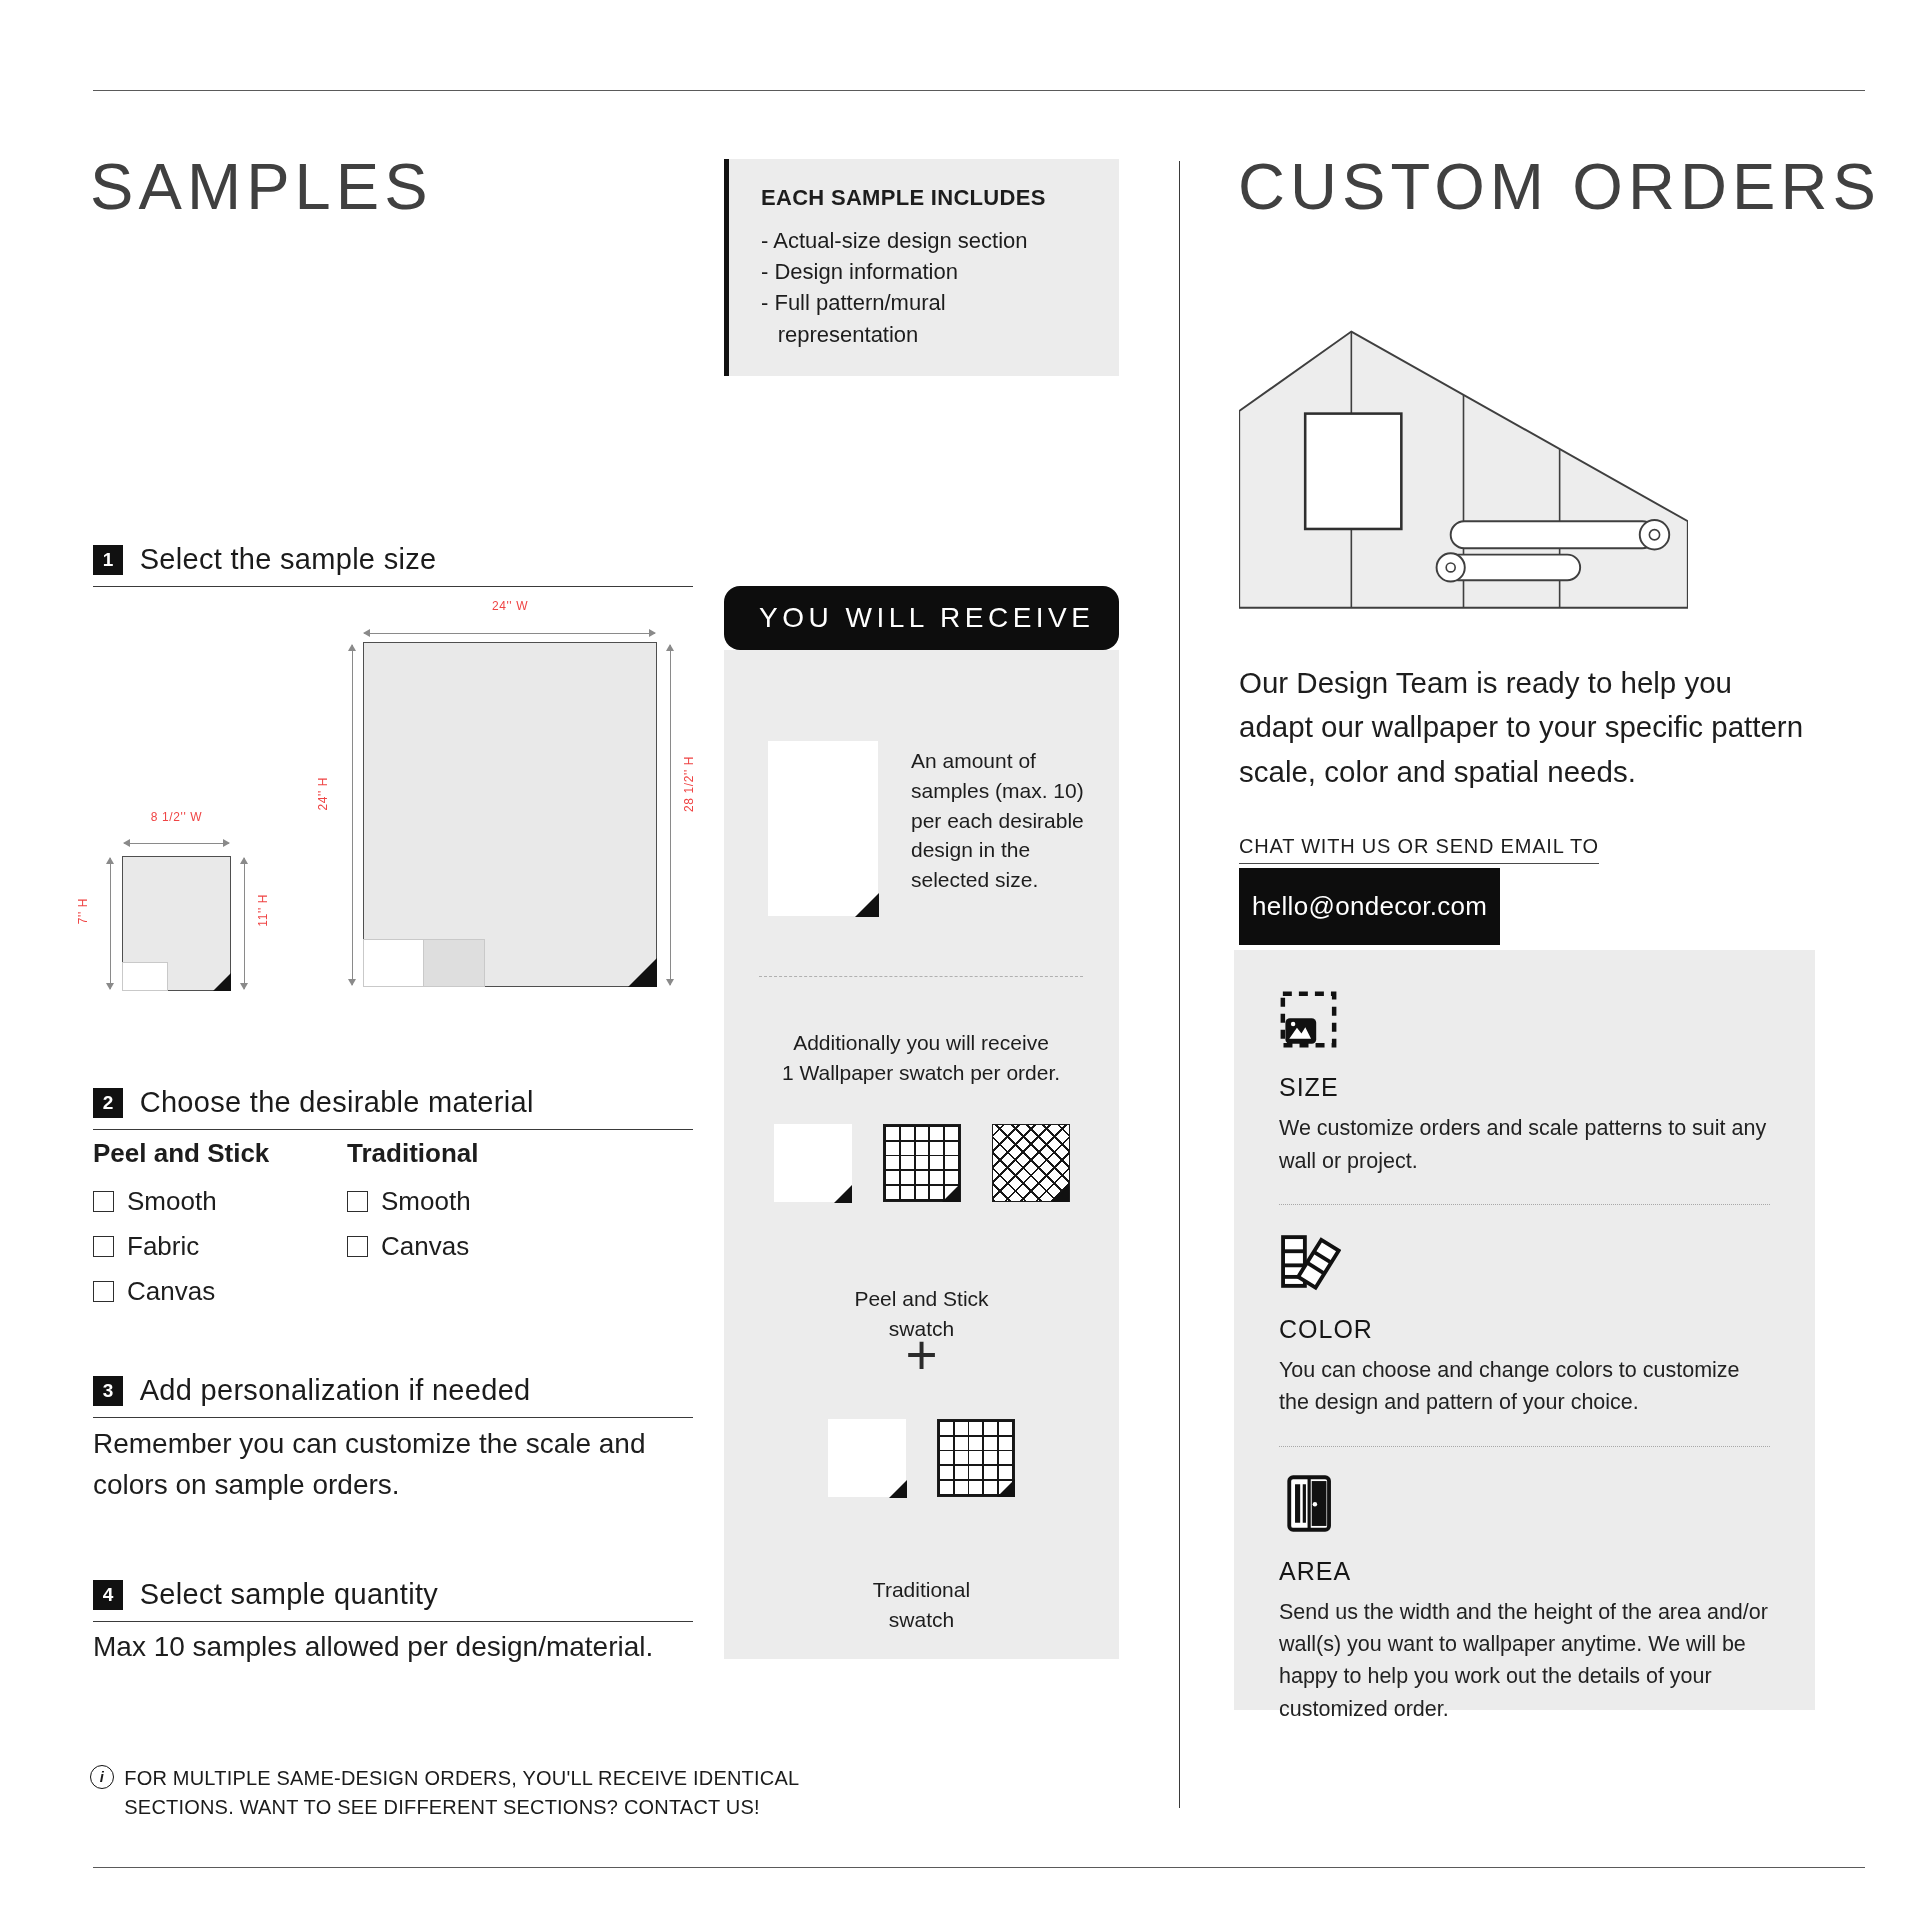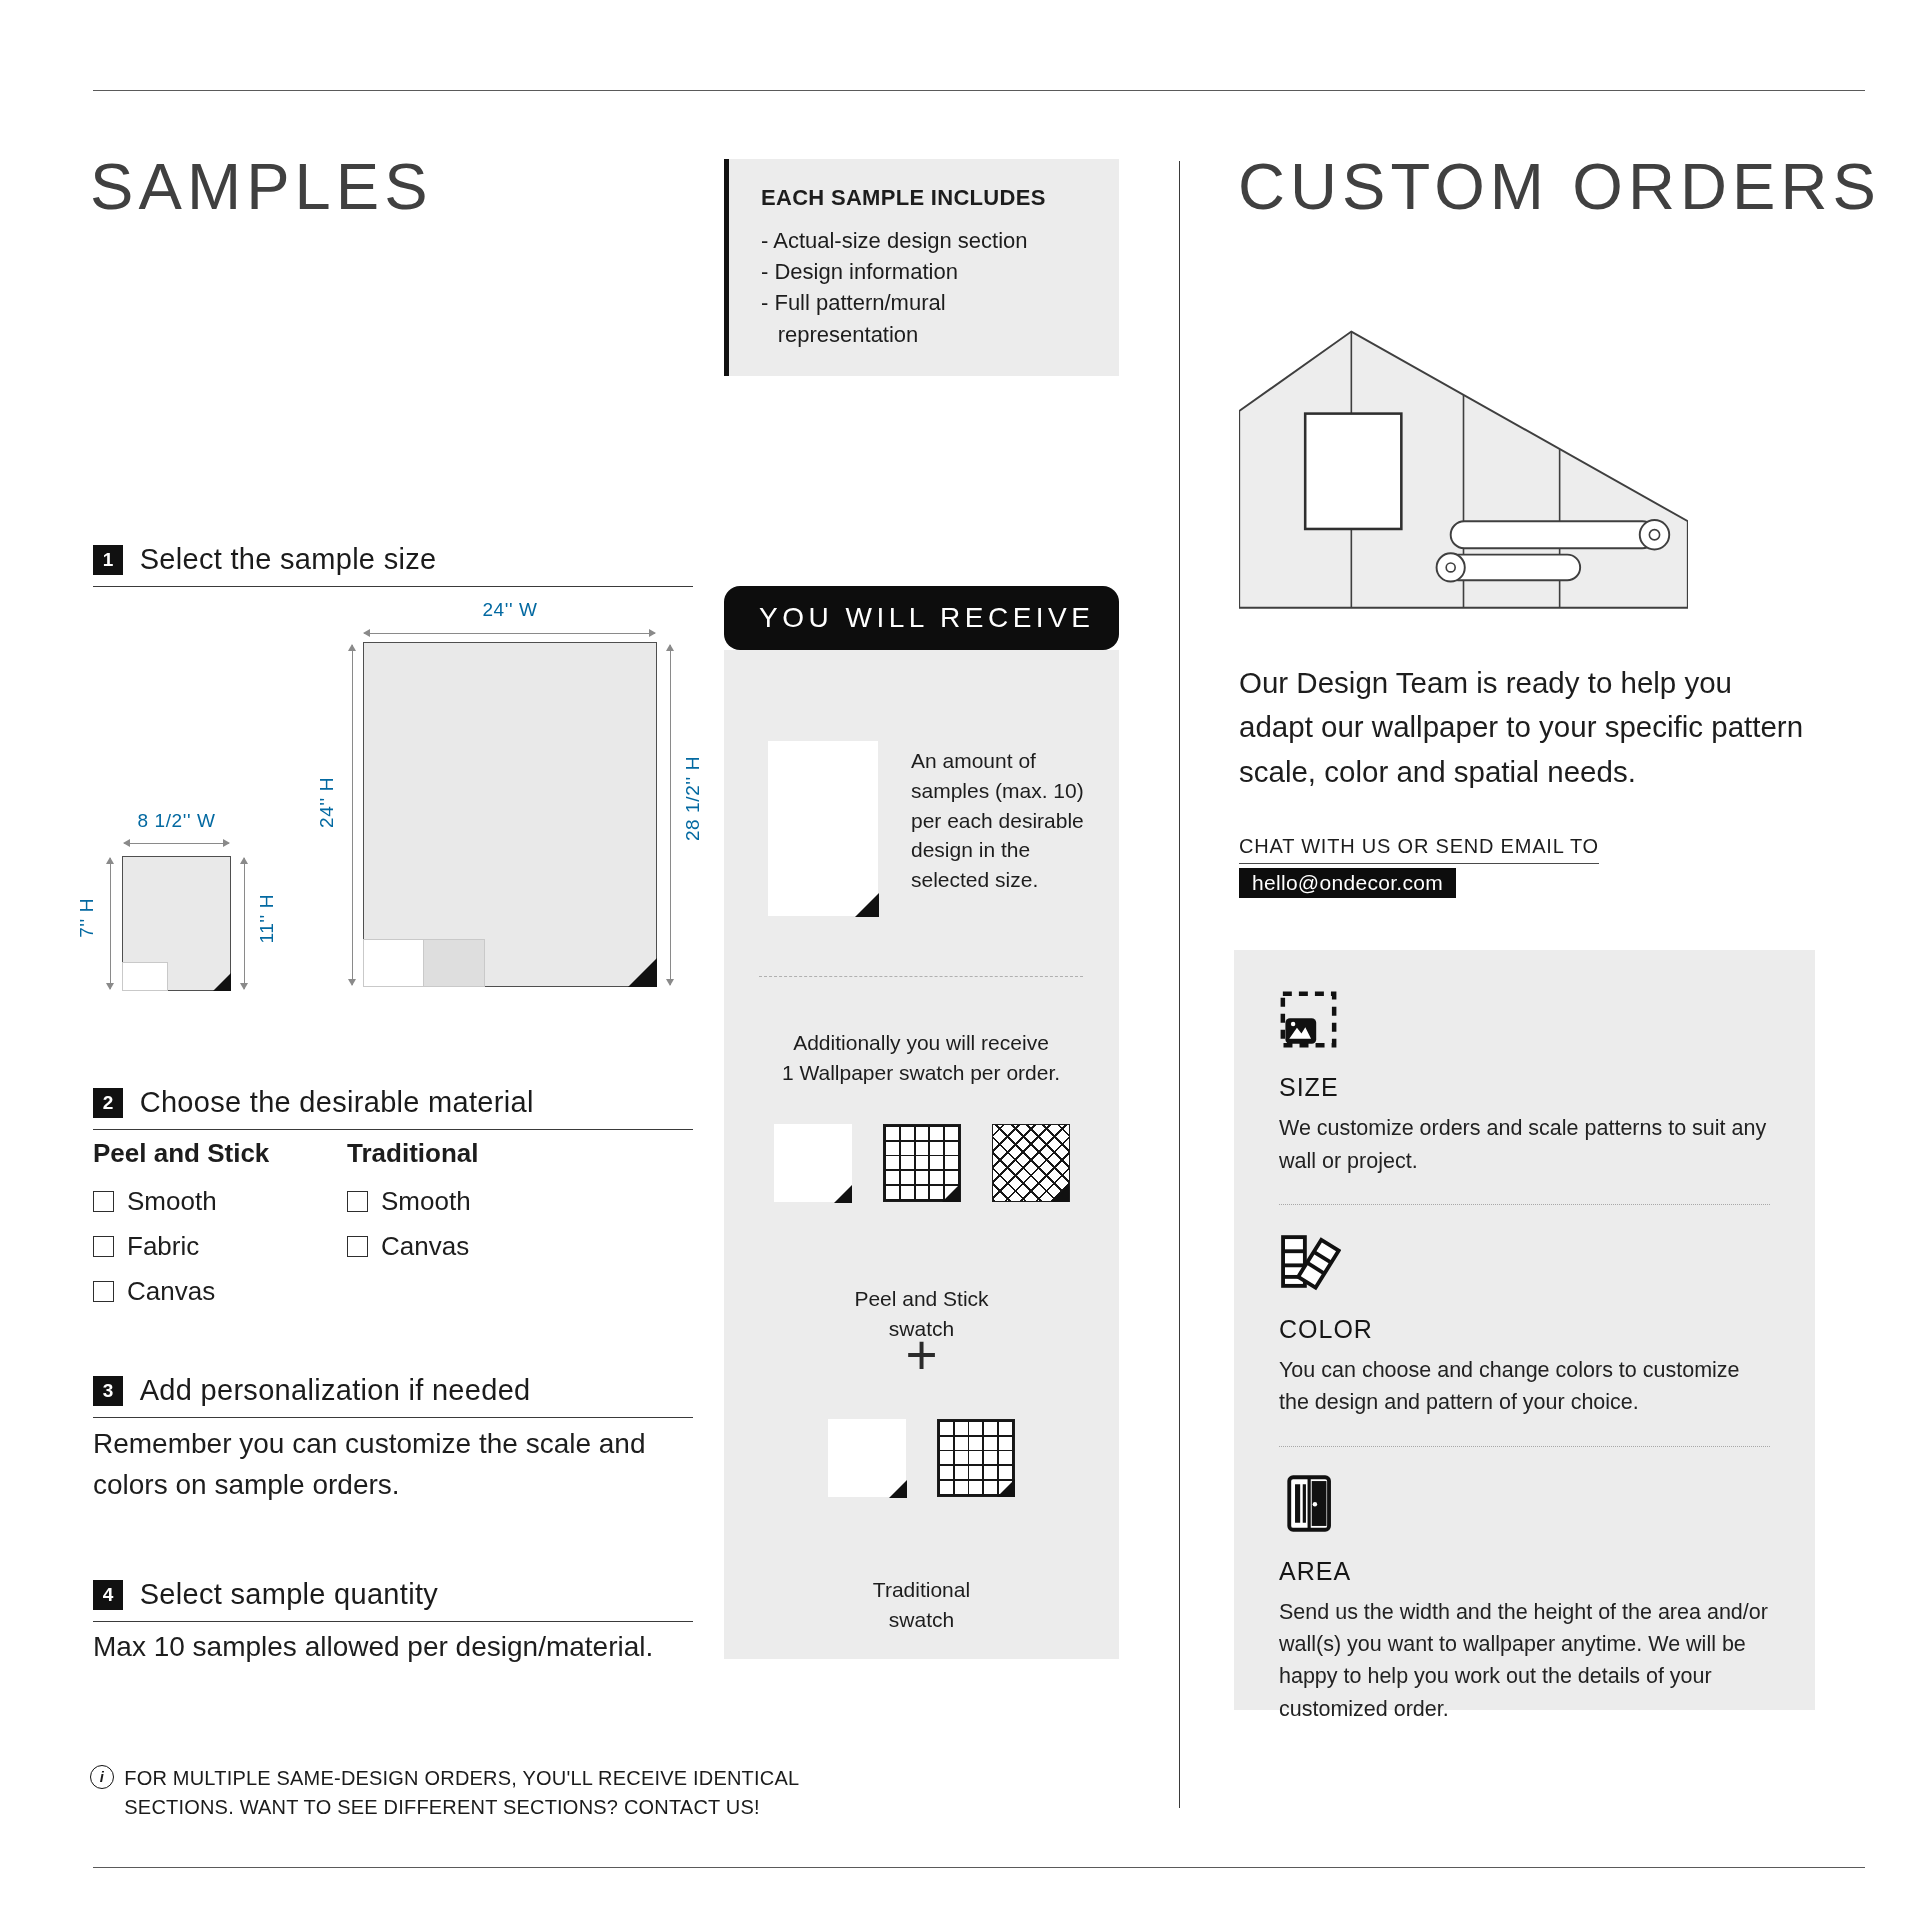--- a/index.html
+++ b/index.html
@@ -48,21 +48,21 @@
   .dim-h{position:absolute;height:1.3px;background:#8a8a8a;}
   .dim-h::before{content:"";position:absolute;left:-0.6px;top:-3.9px;
     border-top:4.5px solid transparent;border-bottom:4.5px solid transparent;border-right:7.7px solid #8a8a8a;}
   .dim-h::after{content:"";position:absolute;right:-0.6px;top:-3.9px;
     border-top:4.5px solid transparent;border-bottom:4.5px solid transparent;border-left:7.7px solid #8a8a8a;}
   .dim-v{position:absolute;width:1.3px;background:#8a8a8a;}
   .dim-v::before{content:"";position:absolute;top:-0.6px;left:-3.9px;
     border-left:4.5px solid transparent;border-right:4.5px solid transparent;border-bottom:7.7px solid #8a8a8a;}
   .dim-v::after{content:"";position:absolute;bottom:-0.6px;left:-3.9px;
     border-left:4.5px solid transparent;border-right:4.5px solid transparent;border-top:7.7px solid #8a8a8a;}
-  .dim-label{position:absolute;font-size:19px;color:#0369a1;letter-spacing:0.6px;}
+  .dim-label{position:absolute;font-size:12px;color:#ef4444;letter-spacing:0.6px;}
   .dim-label.center{text-align:center;}
   .vlabel{writing-mode:vertical-rl;transform:rotate(180deg);}
 
   
   .mat-col{position:absolute;top:1138px;}
   #mat-peel{left:93px;}
   #mat-trad{left:347px;}
   .mat-title{font-size:26px;font-weight:700;margin:0 0 16.7px 0;}
   .mat-opt{display:flex;align-items:center;gap:13px;font-size:26px;margin-bottom:14px;}
   .cb{width:19px;height:19px;border:1.9px solid #2e2e2e;background:#fff;flex:0 0 auto;}
@@ -106,21 +106,21 @@
   .plus-sign{position:absolute;left:0;top:673px;width:395px;text-align:center;
     font-size:55px;font-weight:300;color:#2b2b2b;}
 
   
   .house{position:absolute;left:1239px;top:329px;}
   .custom-intro{position:absolute;left:1239px;top:661px;width:565px;font-size:29.5px;
     line-height:1.5;color:#1d1d1d;}
   .contact-label{position:absolute;left:1239px;top:835px;font-size:20px;letter-spacing:0.8px;
     border-bottom:1.3px solid #4a4a4a;padding-bottom:5.1px;}
   .email-badge{position:absolute;left:1239px;top:868px;background:#0d0d0d;color:#fff;
-    font-size:21px;padding:3px 13px;letter-spacing:0.3px;}
+    font-size:26px;padding:23px 13px;letter-spacing:0.3px;}
 
   .features-panel{position:absolute;left:1234px;top:950px;width:581px;height:760px;
     box-sizing:border-box;background:#ececec;padding:40px 45px;}
   .feature-title{font-size:25px;letter-spacing:1px;font-weight:400;margin:22px 0 0 0;color:#161616;}
   .feature-text{font-size:21.5px;line-height:1.5;margin:10.3px 0 0 0;color:#222;}
   .dotted-div{border:none;border-top:1.9px dotted #a8a8a8;margin:27px 0;}
 </style>
 </head>
 <body>
 

